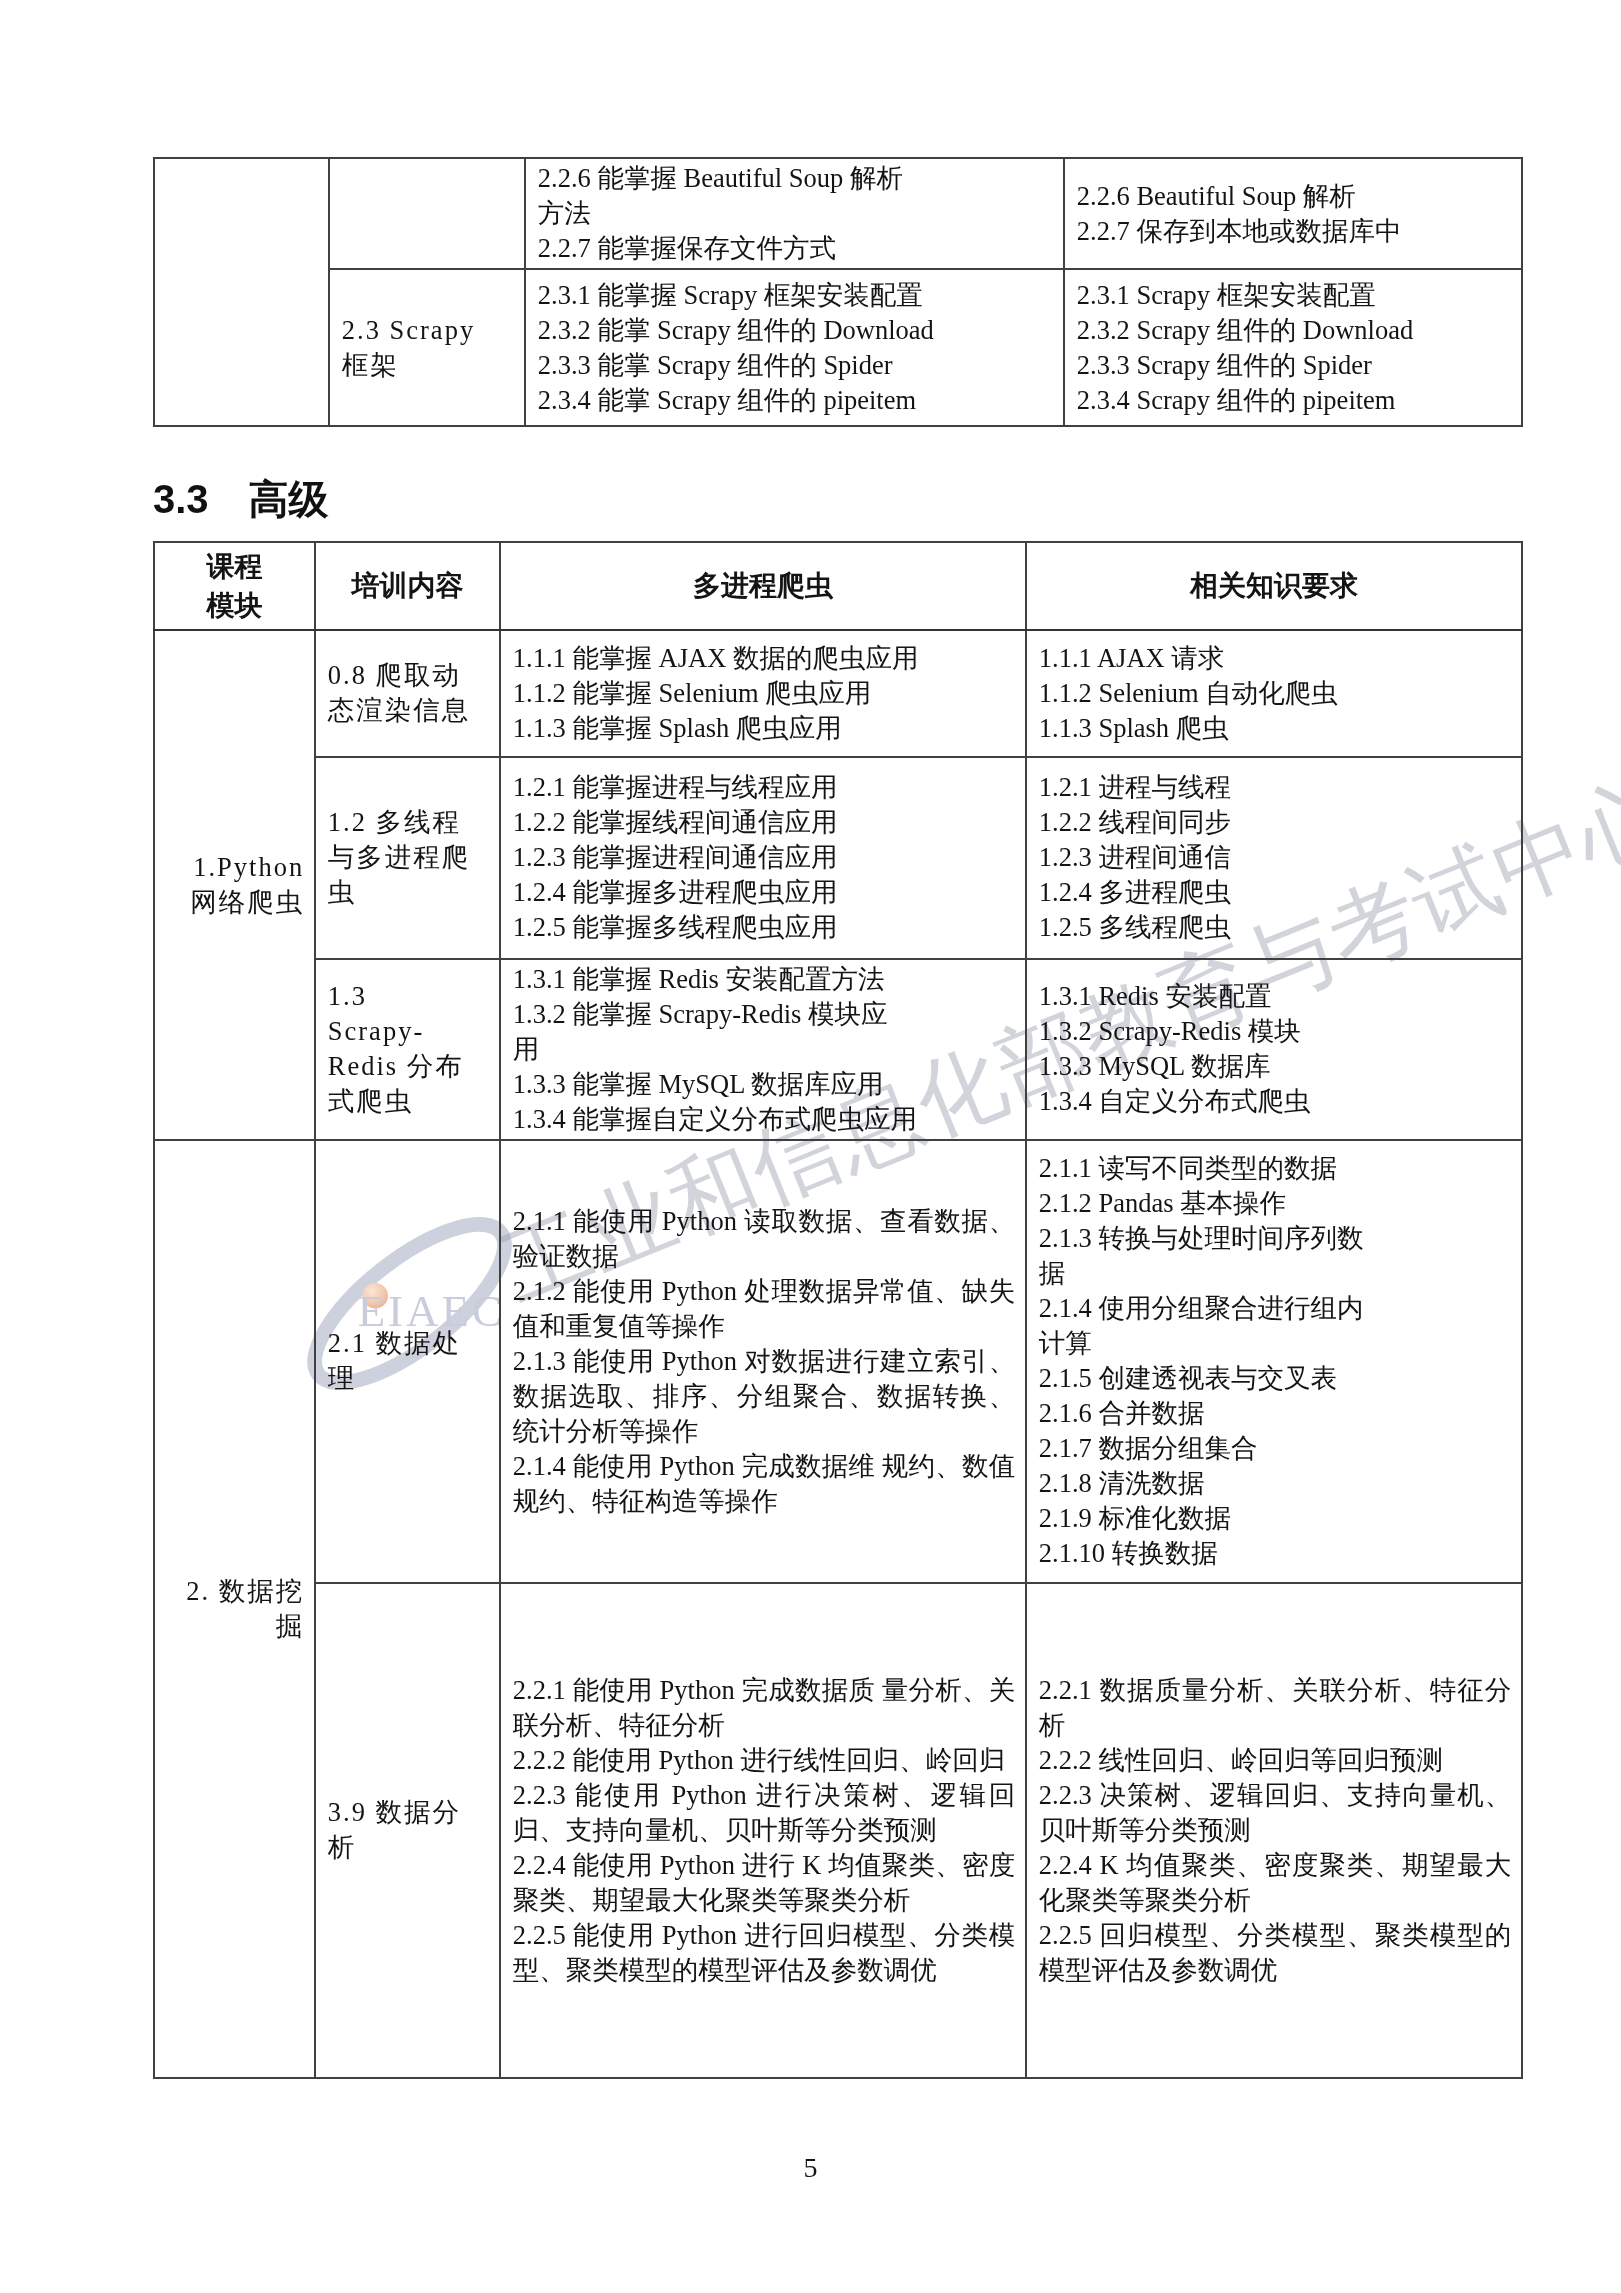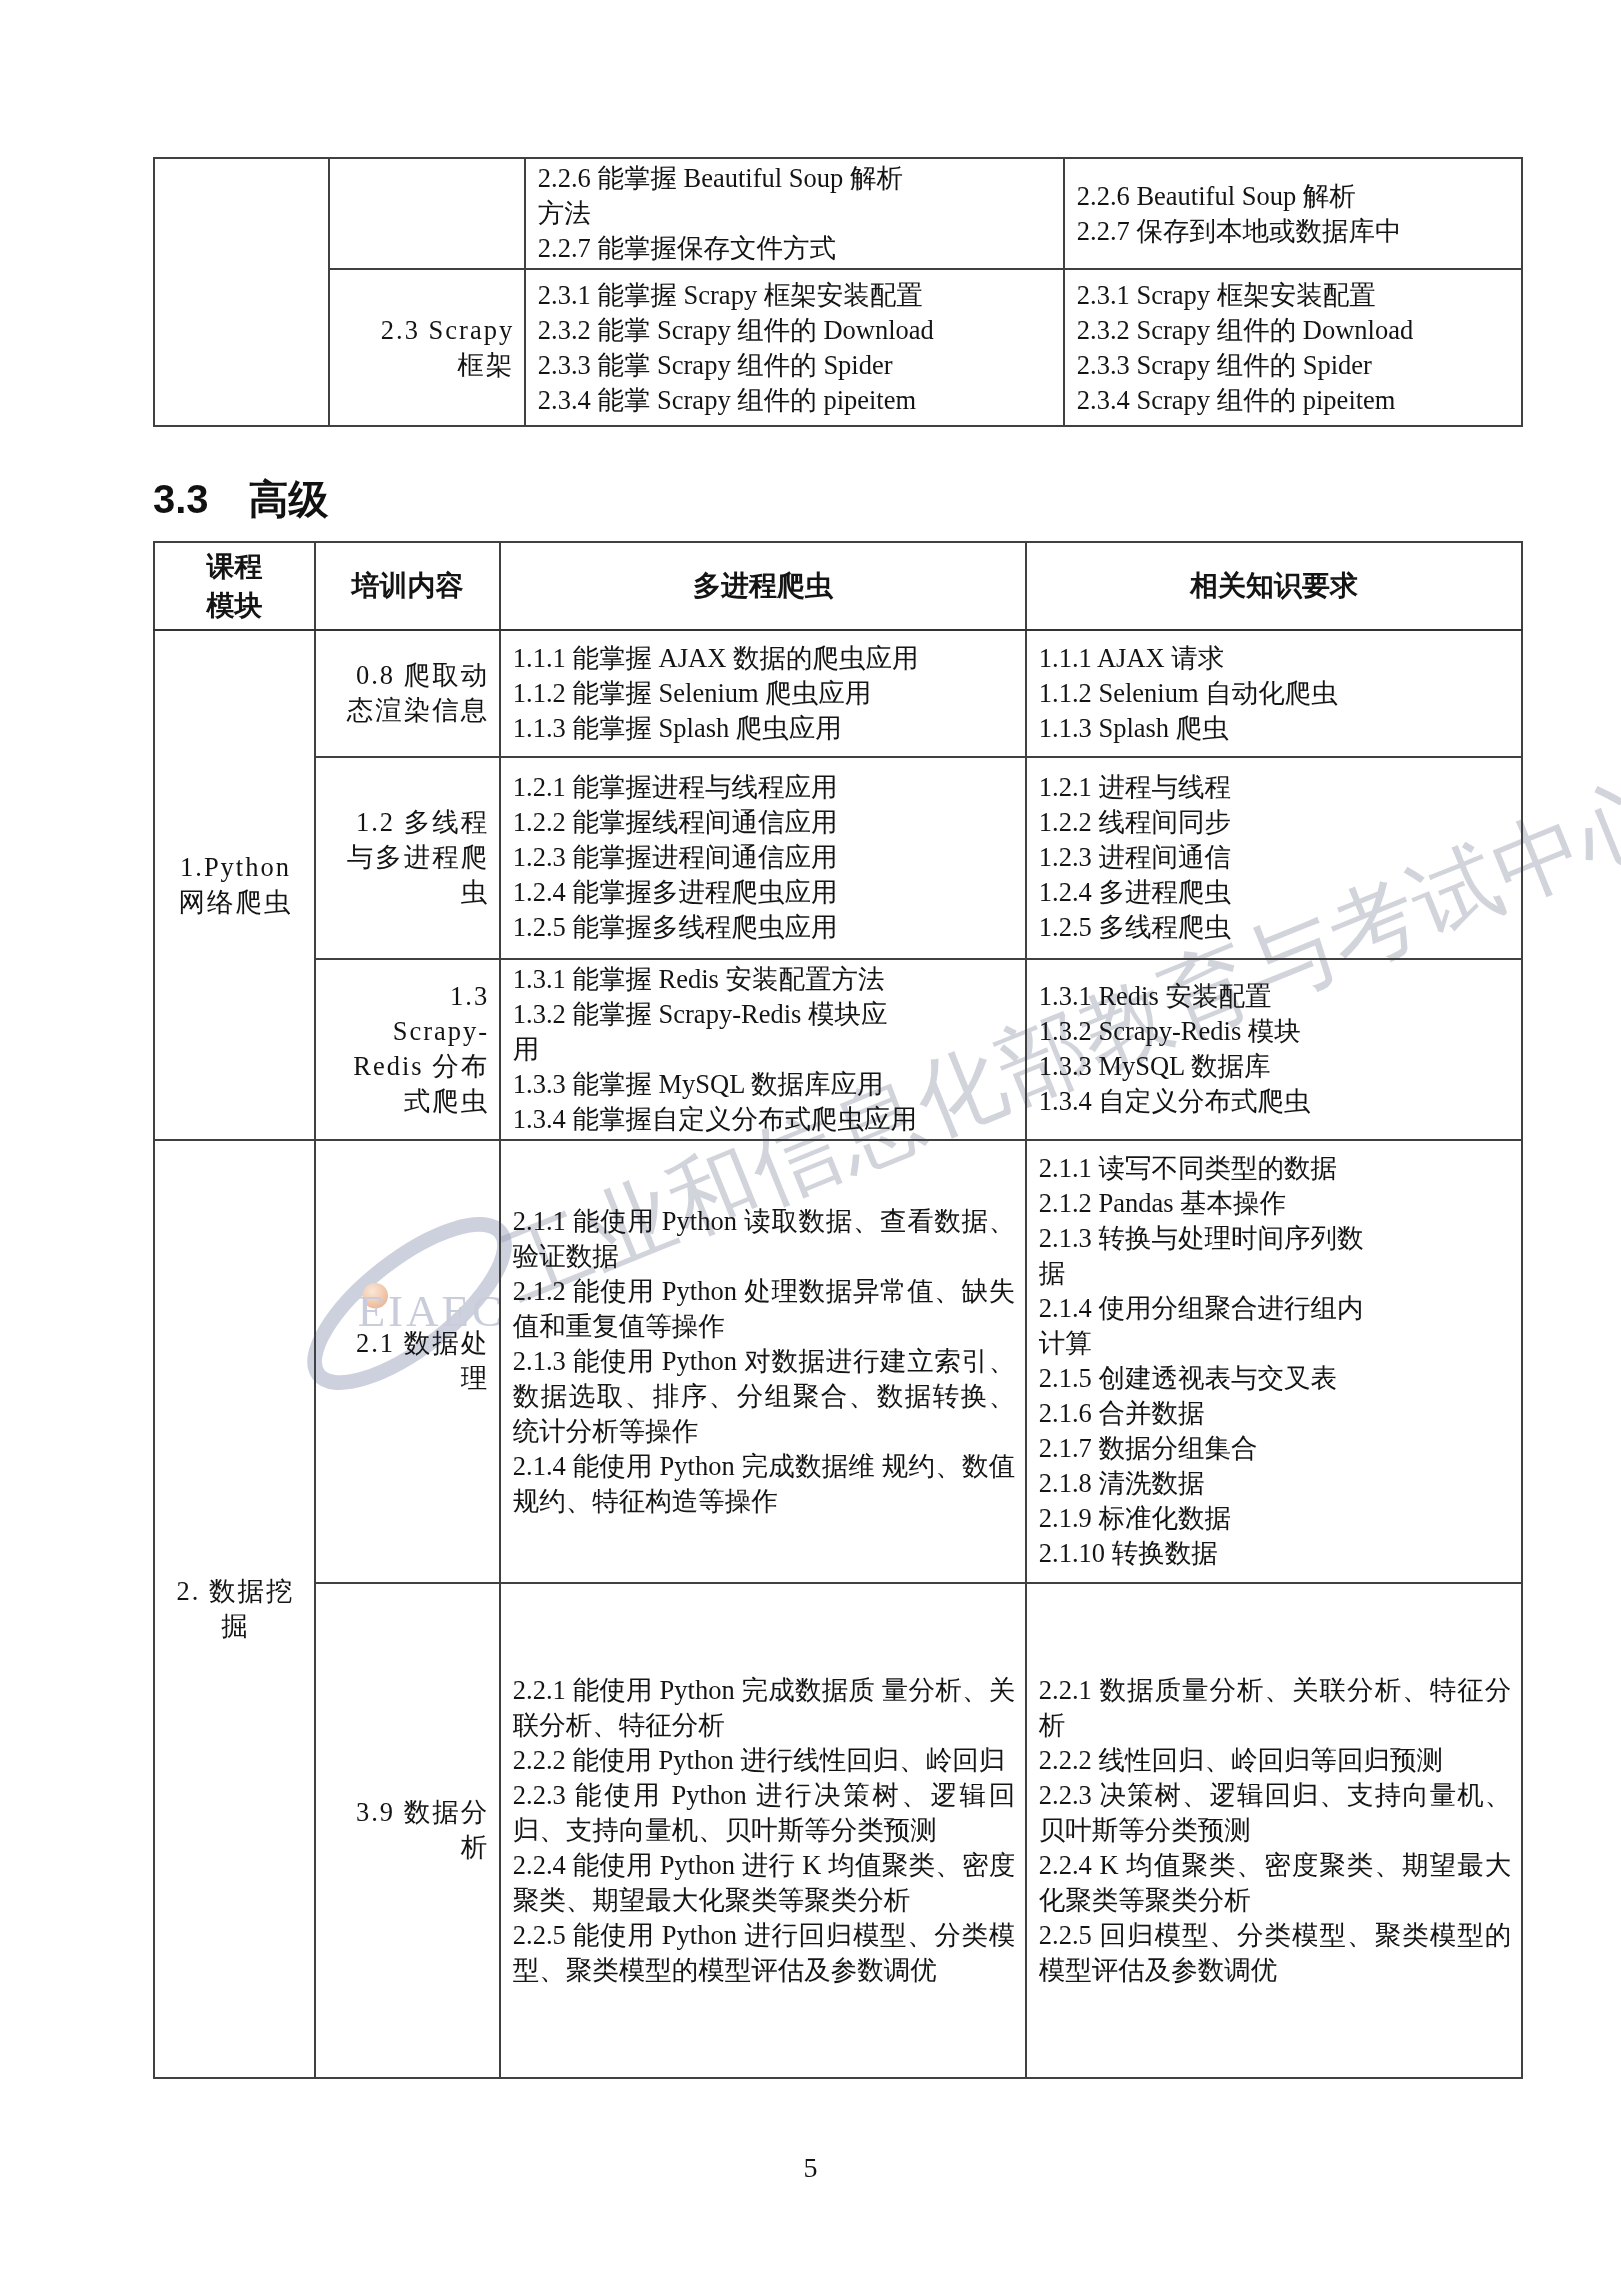--- a/index.html
+++ b/index.html
@@ -27,22 +27,22 @@
     font-size:26.5px;line-height:35px;white-space:pre-line;
     padding:2px 9.8px 2px 11.8px;font-weight:normal;
   }
   .tbl{border:2.9px solid #333333;}
   .top-tbl{top:157px;}
   .main-tbl{top:541px;}
   .main-tbl tr.hd th{
     font-weight:bold;font-size:28px;line-height:39px;text-align:center;
     border-bottom:2.9px solid #333333;padding:3.9px 5.9px;
   }
-  .c-mod{text-align:center;letter-spacing:2px;}
-  .c-content{text-align:right;letter-spacing:2px;border-radius:30px;}
+  .c-mod{text-align:right;letter-spacing:2px;}
+  .c-content{text-align:left;letter-spacing:2px;border-radius:30px;}
   .c-ability,.c-knowledge{text-align:justify;}
   
   .section-heading{
     position:absolute;left:153px;top:478px;z-index:1;
     font-family:"Liberation Sans","DejaVu Sans",sans-serif;
     font-weight:bold;font-size:40px;line-height:43px;white-space:pre;color:#111;
   }
   .page-number{
     position:absolute;left:0;top:2152px;width:100%;text-align:center;
     font-size:28px;z-index:1;

